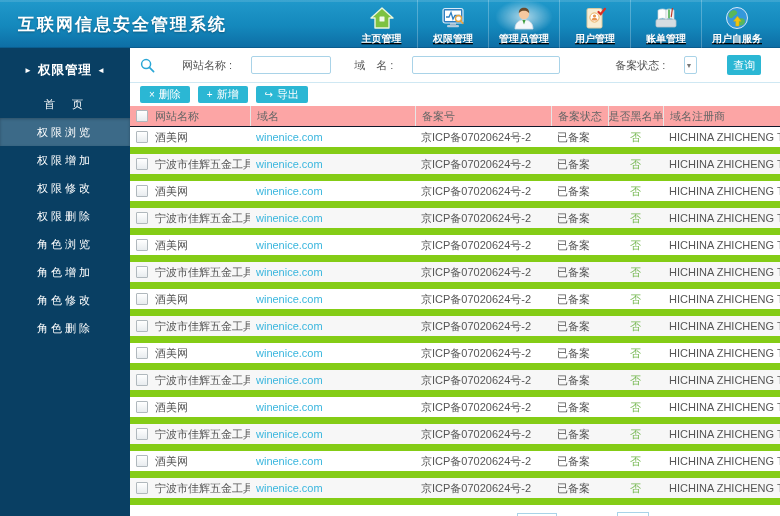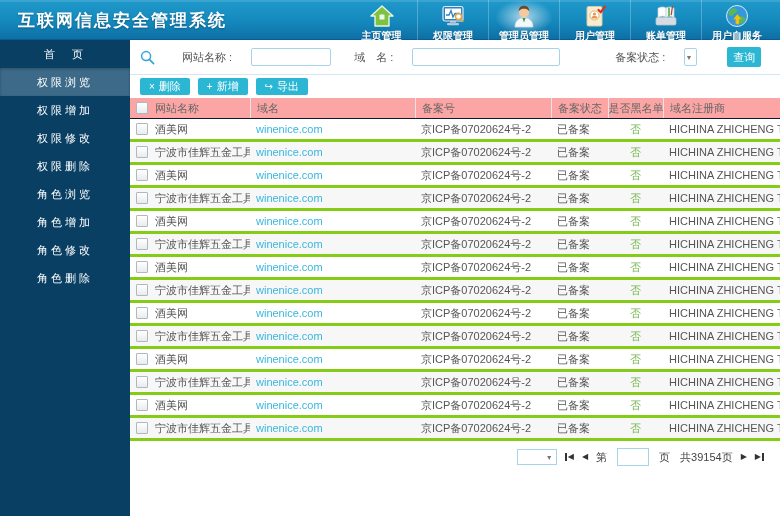--- a/index.html
+++ b/index.html
@@ -1,20 +1,20 @@
 <!DOCTYPE html>
 <html><head>
 <meta charset="utf-8">
 <style>
   html,body{margin:0;padding:0;}
   body{width:780px;height:516px;overflow:hidden;font-family:"Liberation Sans","DejaVu Sans",sans-serif;background:#fff;}
   .page{width:780px;height:516px;display:flex;flex-direction:column;}
 
   
-  .topbar{height:40px;flex-shrink:0;display:flex;justify-content:space-between;align-items:center;
+  .topbar{height:48px;flex-shrink:0;display:flex;justify-content:space-between;align-items:center;
     background:linear-gradient(180deg,#2099cb 0%,#1488bc 55%,#0d6da4 100%);
     box-shadow:inset 0 -1px 0 #0a5d8f, inset 0 2px 0 rgba(255,255,255,.12);}
   .app-title{color:#fff;font-size:17px;font-weight:bold;margin:0 0 0 18px;letter-spacing:2px;
     text-shadow:0 1px 2px rgba(0,0,0,.3);white-space:nowrap;}
   .top-nav{display:flex;height:100%;margin-right:8px;}
   .nav-item{width:71px;display:flex;flex-direction:column;align-items:center;padding-top:3px;cursor:pointer;box-sizing:border-box;text-decoration:underline;}
   .nav-item + .nav-item{border-left:1px solid rgba(255,255,255,.25);}
   .nav-item.active{background:radial-gradient(ellipse 40px 24px at 50% 17px, rgba(255,255,255,.65), rgba(255,255,255,0) 72%);}
   .nav-icon{height:29px;display:flex;align-items:center;}
   .nav-label{color:#fff;font-size:10px;font-weight:bold;margin-top:0;white-space:nowrap;text-shadow:0 1px 1px rgba(0,0,0,.3);}
@@ -45,21 +45,21 @@
   .btn.query{width:54px;height:20px;margin-left:14px;text-align:center;}
   .btn.adv{height:20px;padding:0 12px;margin-left:10px;}
 
   
   .action-bar{height:23px;flex-shrink:0;display:flex;align-items:center;gap:8px;padding:0 10px;}
   .btn.sm{height:17px;padding:0 9px;display:flex;align-items:center;gap:4px;}
   .btn .ico{font-size:10px;line-height:1;}
 
   
   .table{flex-shrink:0;}
-  .tr{display:flex;height:20px;align-items:stretch;border-bottom:3px solid #84cc16;font-size:11px;color:#555;background:#fff;}
+  .tr{display:flex;height:20px;align-items:stretch;border-bottom:7px solid #84cc16;font-size:11px;color:#555;background:#fff;}
   .tr.th{background:#fca5a5;color:#666;border-bottom:1px solid #0f172a;}
   .tr.th .td + .td{border-left:1px solid #e6e6e6;font-family:Liberation Serif, serif;}
   .tr.even{background:#f7f7f7;}
   .td{padding-left:6px;white-space:nowrap;overflow:hidden;box-sizing:border-box;display:flex;align-items:center;}
   .td.c1{width:120px;}
   .td.c2{width:165px;}
   .td.c3{width:136px;}
   .td.c4{width:57px;}
   .td.c5{width:55px;justify-content:center;padding-left:0;}
   .td.c6{flex:1;}
@@ -151,20 +151,23 @@
             </svg>
           </span>
           <span class="nav-label">用户自服务</span>
         </div>
       </nav>
   </header>
 
   <div class="body-wrap">
 
     <aside class="sidebar">
+      <div class="side-header">
+        <span class="arrow">►</span><span>权限管理</span><span class="arrow">◄</span>
+      </div>
       <ul class="side-menu">
           <li class="side-item">首　页</li>
           <li class="side-item active">权限浏览</li>
           <li class="side-item">权限增加</li>
           <li class="side-item">权限修改</li>
           <li class="side-item">权限删除</li>
           <li class="side-item">角色浏览</li>
           <li class="side-item">角色增加</li>
           <li class="side-item">角色修改</li>
           <li class="side-item">角色删除</li>

